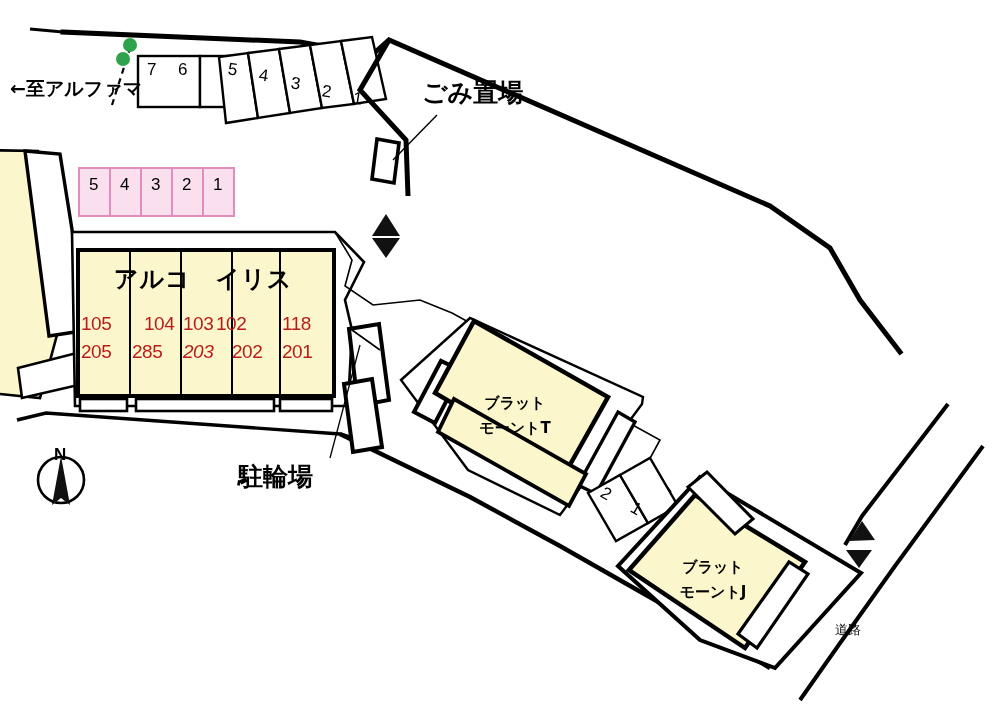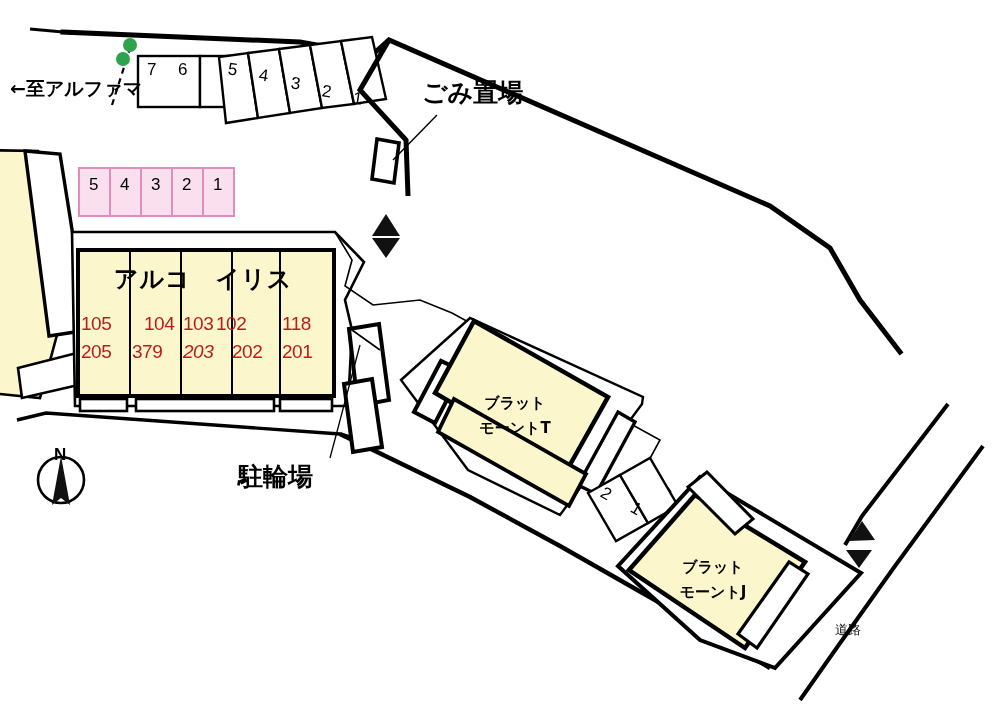--- a/index.html
+++ b/index.html
@@ -258,21 +258,21 @@
 
   <div class="bldg-name bldg-name-main" style="left:110px; top:265px; width:186px;">アルコ　イリス</div>
 
   <div class="unit-num" style="left:81px; top:313px;">105</div>
   <div class="unit-num" style="left:132px; top:313px;padding-left:12px;">104</div>
   <div class="unit-num" style="left:183px; top:313px;">103</div>
   <div class="unit-num" style="left:216px; top:313px;">102</div>
   <div class="unit-num" style="left:282px; top:313px;">118</div>
 
   <div class="unit-num" style="left:81px; top:341px;text-align:center;">205</div>
-  <div class="unit-num" style="left:132px; top:341px;">379</div>
+  <div class="unit-num" style="left:132px; top:341px;">285</div>
   <div class="unit-num" style="left:183px; top:341px;font-style:italic;">203</div>
   <div class="unit-num" style="left:232px; top:341px;">202</div>
   <div class="unit-num" style="left:282px; top:341px;">201</div>
 
   <div class="bldg-name bldg-name-sub" style="left:452px; top:394px; width:126px;">ブラット</div>
   <div class="bldg-name bldg-name-sub" style="left:452px; top:419px; width:126px;">モーントT</div>
 
   <div class="bldg-name bldg-name-sub" style="left:650px; top:558px; width:126px;">ブラット</div>
   <div class="bldg-name bldg-name-sub" style="left:650px; top:583px; width:126px;">モーントJ</div>
 

